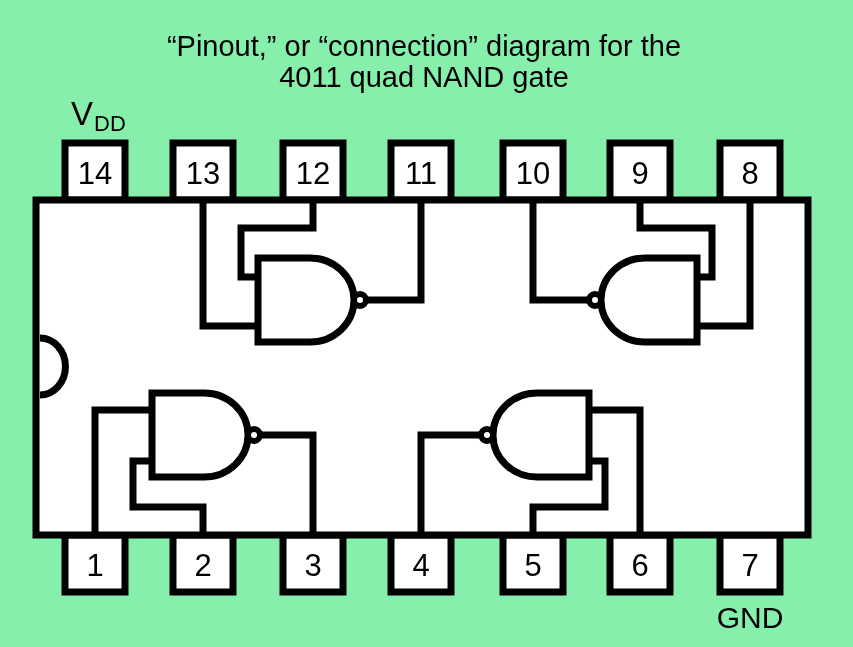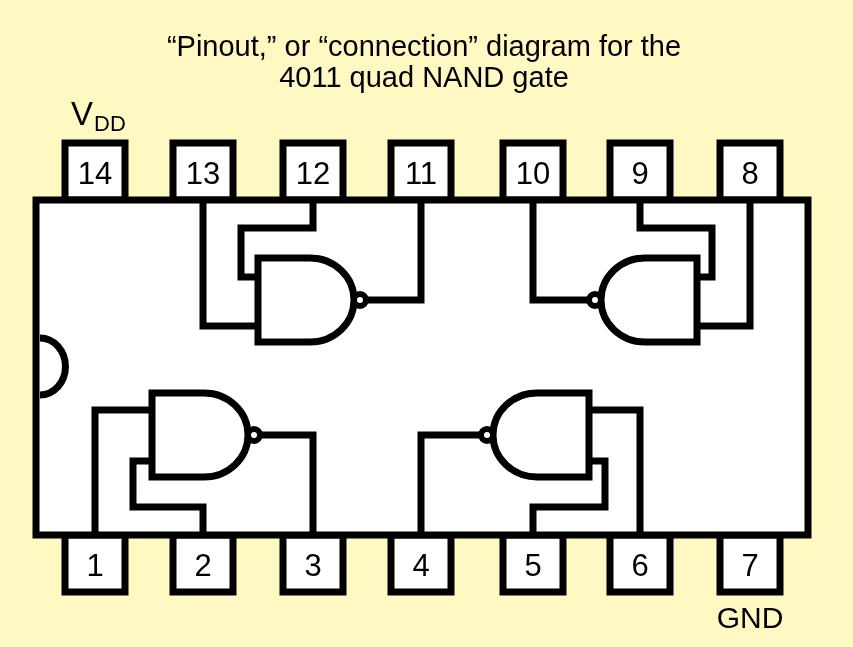--- a/index.html
+++ b/index.html
@@ -7,21 +7,21 @@
     padding: 0;
     background: #ffffff;
     width: 853px;
     height: 647px;
     overflow: hidden;
   }
   .diagram-stage {
     position: relative;
     width: 853px;
     height: 647px;
-    background: #fef9c3;
+    background: #86efac;
   }
   svg {
     display: block;
   }
   text {
     font-family: "Liberation Sans", "DejaVu Sans", sans-serif;
     fill: #000000;
   }
   .title-text   { font-size: 29px; }
   .pin-number   { font-size: 31px; }

